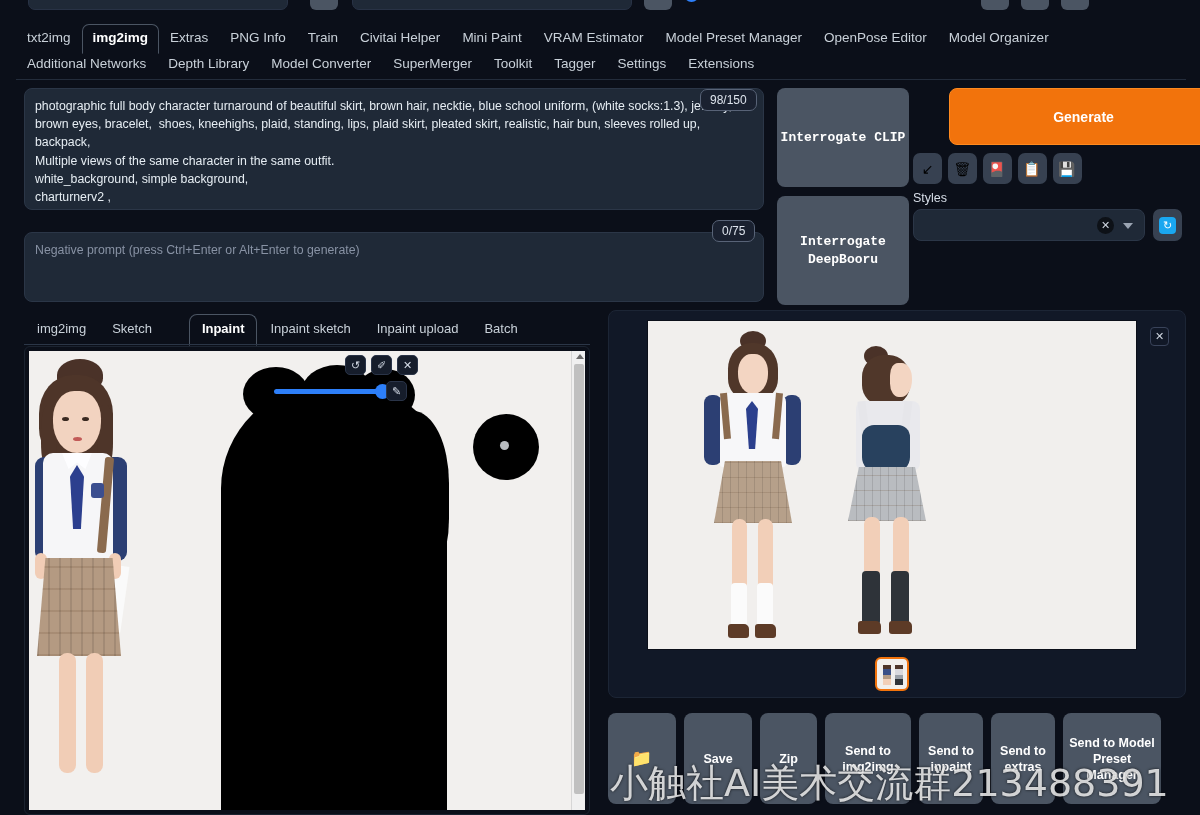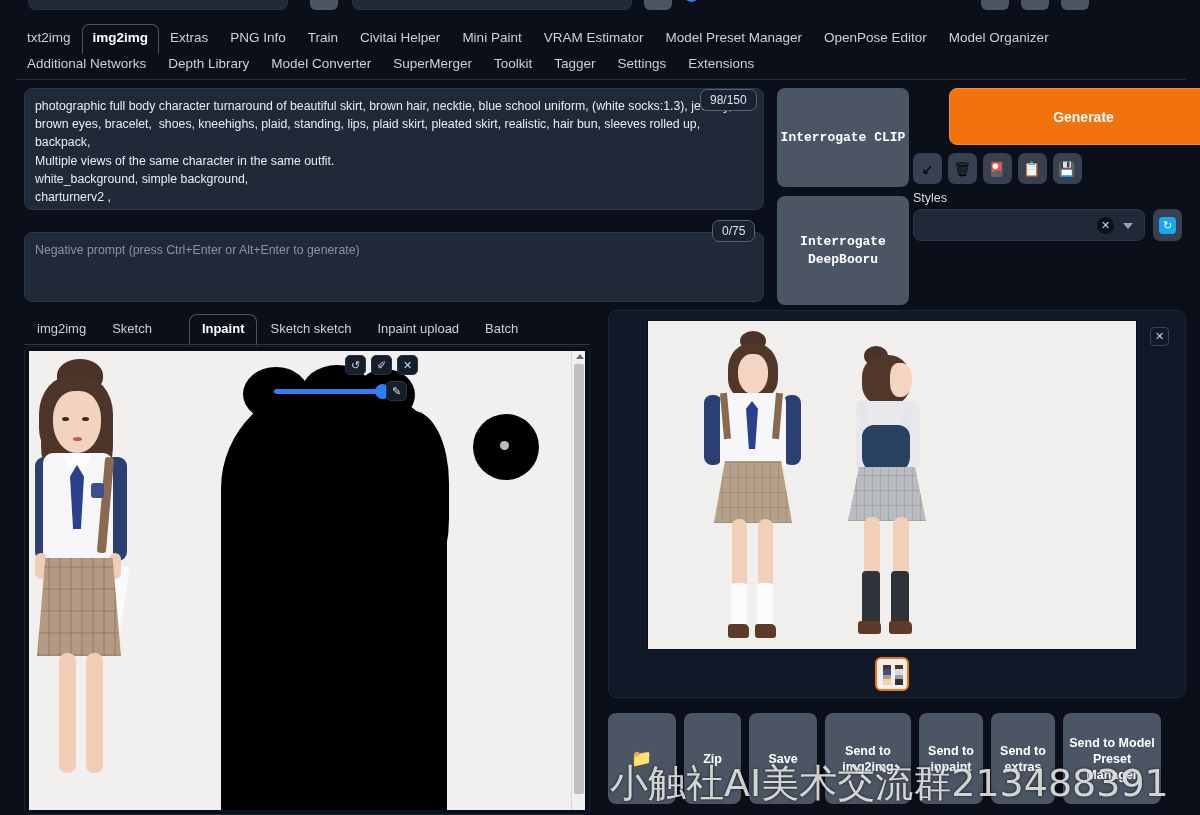--- a/index.html
+++ b/index.html
@@ -334,21 +334,21 @@
     <div class="styles-caret"></div>
   </div>
   <div class="styles-refresh">
     <span class="refresh-sq">↻</span>
   </div>
 
   <div class="sub-tabs" id="subtabs">
       <div class="sub-tab">img2img</div>
       <div class="sub-tab">Sketch</div>
       <div class="sub-tab active">Inpaint</div>
-      <div class="sub-tab">Sketch sketch</div>
+      <div class="sub-tab">Inpaint sketch</div>
       <div class="sub-tab">Inpaint upload</div>
       <div class="sub-tab">Batch</div>
     </div>
   <div class="sub-rule"></div>
 
   <div class="canvas-wrap">
     <div class="canvas">
 
       <div class="char">
         <div class="c-hairbun"></div>
@@ -439,22 +439,22 @@
     </div>
   </div>
 
   <div class="thumb-strip">
     <div class="t1"></div>
     <div class="t2"></div>
   </div>
 
   <div class="action-row" id="actions">
       <div class="action-btn" id="btn-folder">📁</div>
+      <div class="action-btn" id="btn-save">Save</div>
       <div class="action-btn" id="btn-zip">Zip</div>
-      <div class="action-btn" id="btn-save">Save</div>
       <div class="action-btn" id="btn-send-img2img">Send to img2img</div>
       <div class="action-btn" id="btn-send-inpaint">Send to inpaint</div>
       <div class="action-btn" id="btn-send-extras">Send to extras</div>
       <div class="action-btn" id="btn-send-mpm">Send to Model Preset Manager</div>
     </div>
 
   <div class="watermark">小触社AI美术交流群213488391</div>
 </div>
 
 </body></html>

